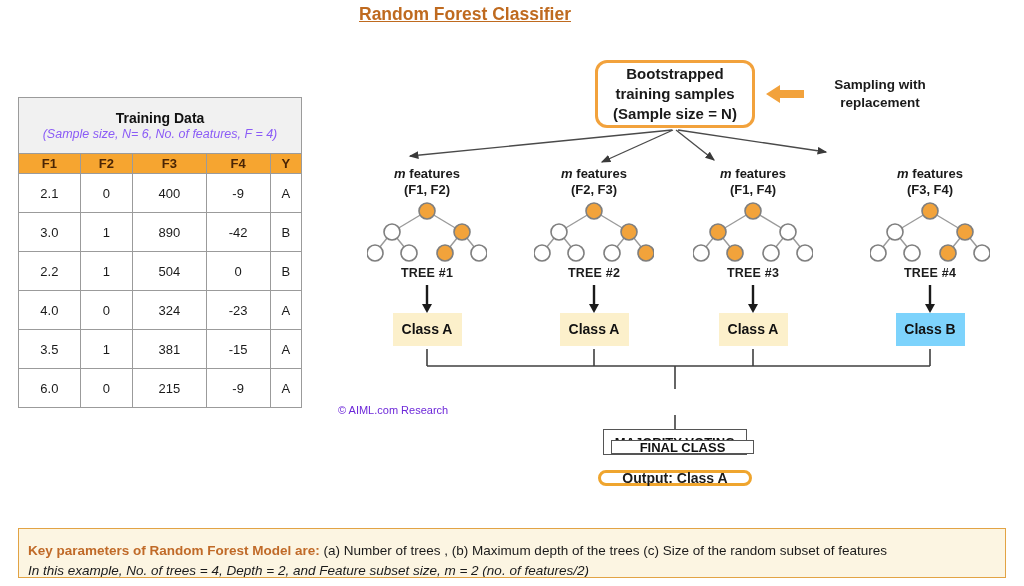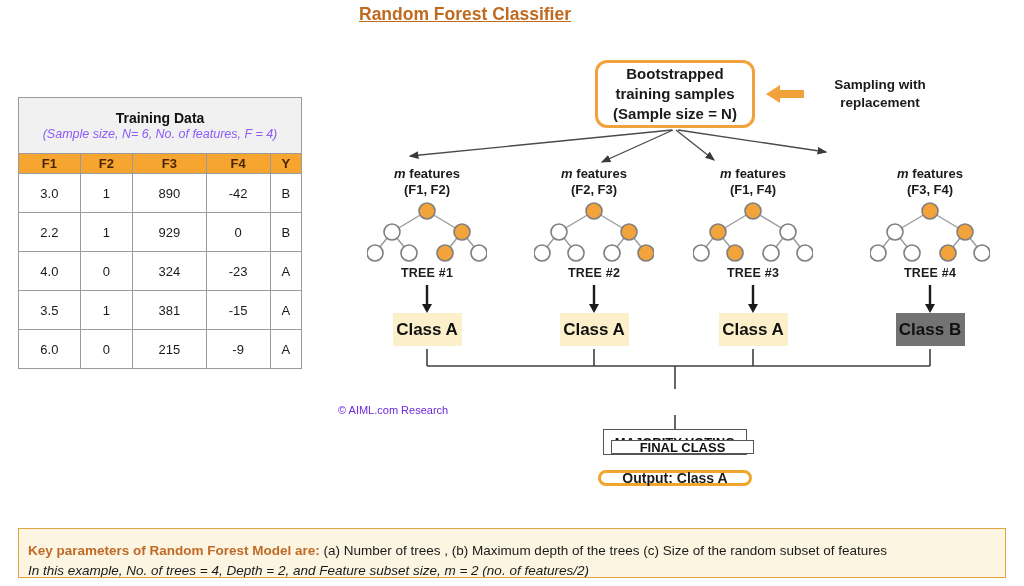--- a/index.html
+++ b/index.html
@@ -40,21 +40,21 @@
   }
 
   
   .tree-col { top:160px; width:140px; text-align:center; }
   .m-label { margin-top:6px; font-weight:bold; font-size:13px; line-height:1.2; }
   .m-it { font-style:italic; }
   .tree-svg { display:block; margin:4px auto 0 auto; }
   .tree-name { margin-top:4px; font-weight:bold; font-size:12.5px; color:#1c1c1c; letter-spacing:0.2px; }
   .class-box {
     margin:33px auto 0 auto; width:69px; height:33px; line-height:33px;
-    font-weight:bold; font-size:17px; color:#111;
+    font-weight:bold; font-size:14px; color:#111;
   }
 
   
   .flow-box {
     background:#fff; border:1.5px solid #555; text-align:center;
     font-weight:bold; font-size:13px; color:#111;
     display:flex; align-items:center; justify-content:center;
   }
   #majority-box { left:603px; top:389px; width:144px; height:26px;margin-top:40px; }
   #final-box { left:603px; top:440px; width:143px; height:14px;margin-left:8px; }
@@ -130,31 +130,38 @@
       </td>
         </tr>
       <tr class="head-row" id="head-row">
           <td>F1</td>
           <td>F2</td>
           <td>F3</td>
           <td>F4</td>
           <td>Y</td>
         </tr>
 
+    <tr class="data-row">
+          <td>2.1</td>
+          <td>0</td>
+          <td>400</td>
+          <td>-9</td>
+          <td>A</td>
+        </tr>
         <tr class="data-row">
           <td>3.0</td>
           <td>1</td>
           <td>890</td>
           <td>-42</td>
           <td>B</td>
         </tr>
         <tr class="data-row">
           <td>2.2</td>
           <td>1</td>
-          <td>929</td>
+          <td>504</td>
           <td>0</td>
           <td>B</td>
         </tr>
         <tr class="data-row">
           <td>4.0</td>
           <td>0</td>
           <td>324</td>
           <td>-23</td>
           <td>A</td>
         </tr>
@@ -269,21 +276,21 @@
       <line x1="95" y1="31" x2="112" y2="52" stroke="#9a9a9a" stroke-width="1.4"></line>
       <circle cx="60" cy="10" r="8" fill="#f2a33b" stroke="#7f7f7f" stroke-width="1.6"></circle>
       <circle cx="25" cy="31" r="8" fill="#ffffff" stroke="#7f7f7f" stroke-width="1.6"></circle>
       <circle cx="95" cy="31" r="8" fill="#f2a33b" stroke="#7f7f7f" stroke-width="1.6"></circle>
       <circle cx="8" cy="52" r="8" fill="#ffffff" stroke="#7f7f7f" stroke-width="1.6"></circle>
       <circle cx="42" cy="52" r="8" fill="#ffffff" stroke="#7f7f7f" stroke-width="1.6"></circle>
       <circle cx="78" cy="52" r="8" fill="#f2a33b" stroke="#7f7f7f" stroke-width="1.6"></circle>
       <circle cx="112" cy="52" r="8" fill="#ffffff" stroke="#7f7f7f" stroke-width="1.6"></circle>
     </svg>
   <div class="tree-name">TREE #4</div>
-  <div class="class-box" style="background: #737373;">Class B</div>
+  <div class="class-box" style="background: #7dd3fc;">Class B</div>
 </div>
 
 <div id="majority-box" class="flow-box abs">MAJORITY VOTING</div>
 <div id="final-box" class="flow-box abs">FINAL CLASS</div>
 <div id="output-box" class="abs">Output: Class A</div>
 
 <div id="copyright" class="abs">© AIML.com Research</div>
 
 <div id="footnote" class="abs">
   <div class="line1"><span class="lead">Key parameters of Random Forest Model are:</span><span> (a) Number of trees , (b) Maximum depth of the trees (c) Size of the random subset of features</span></div>

